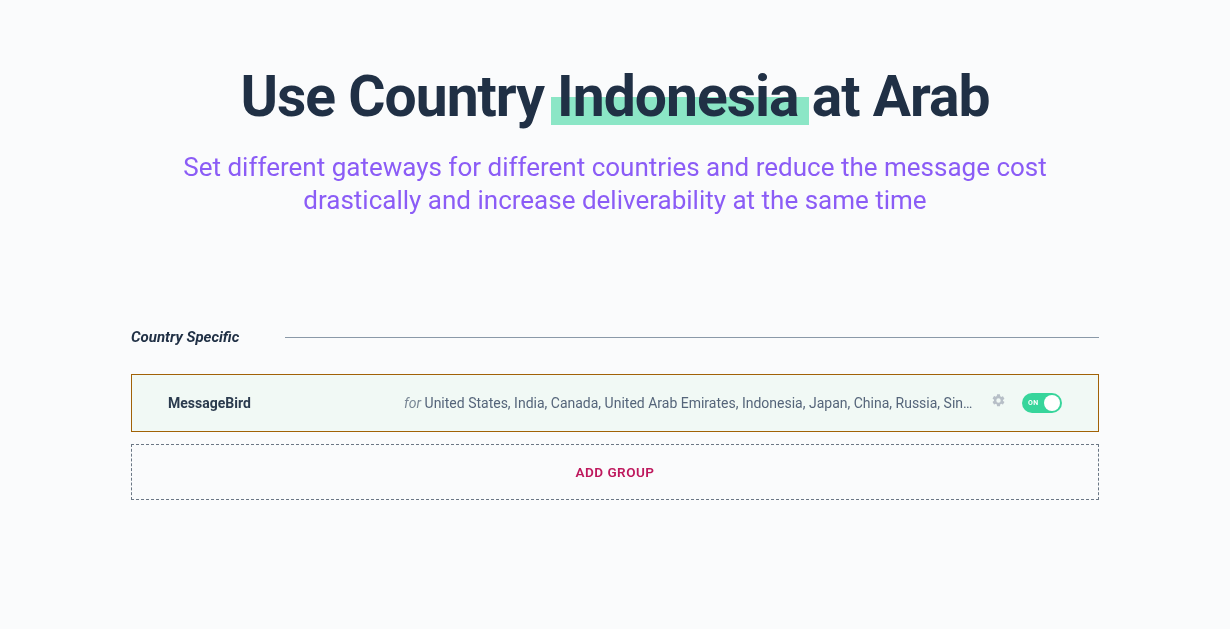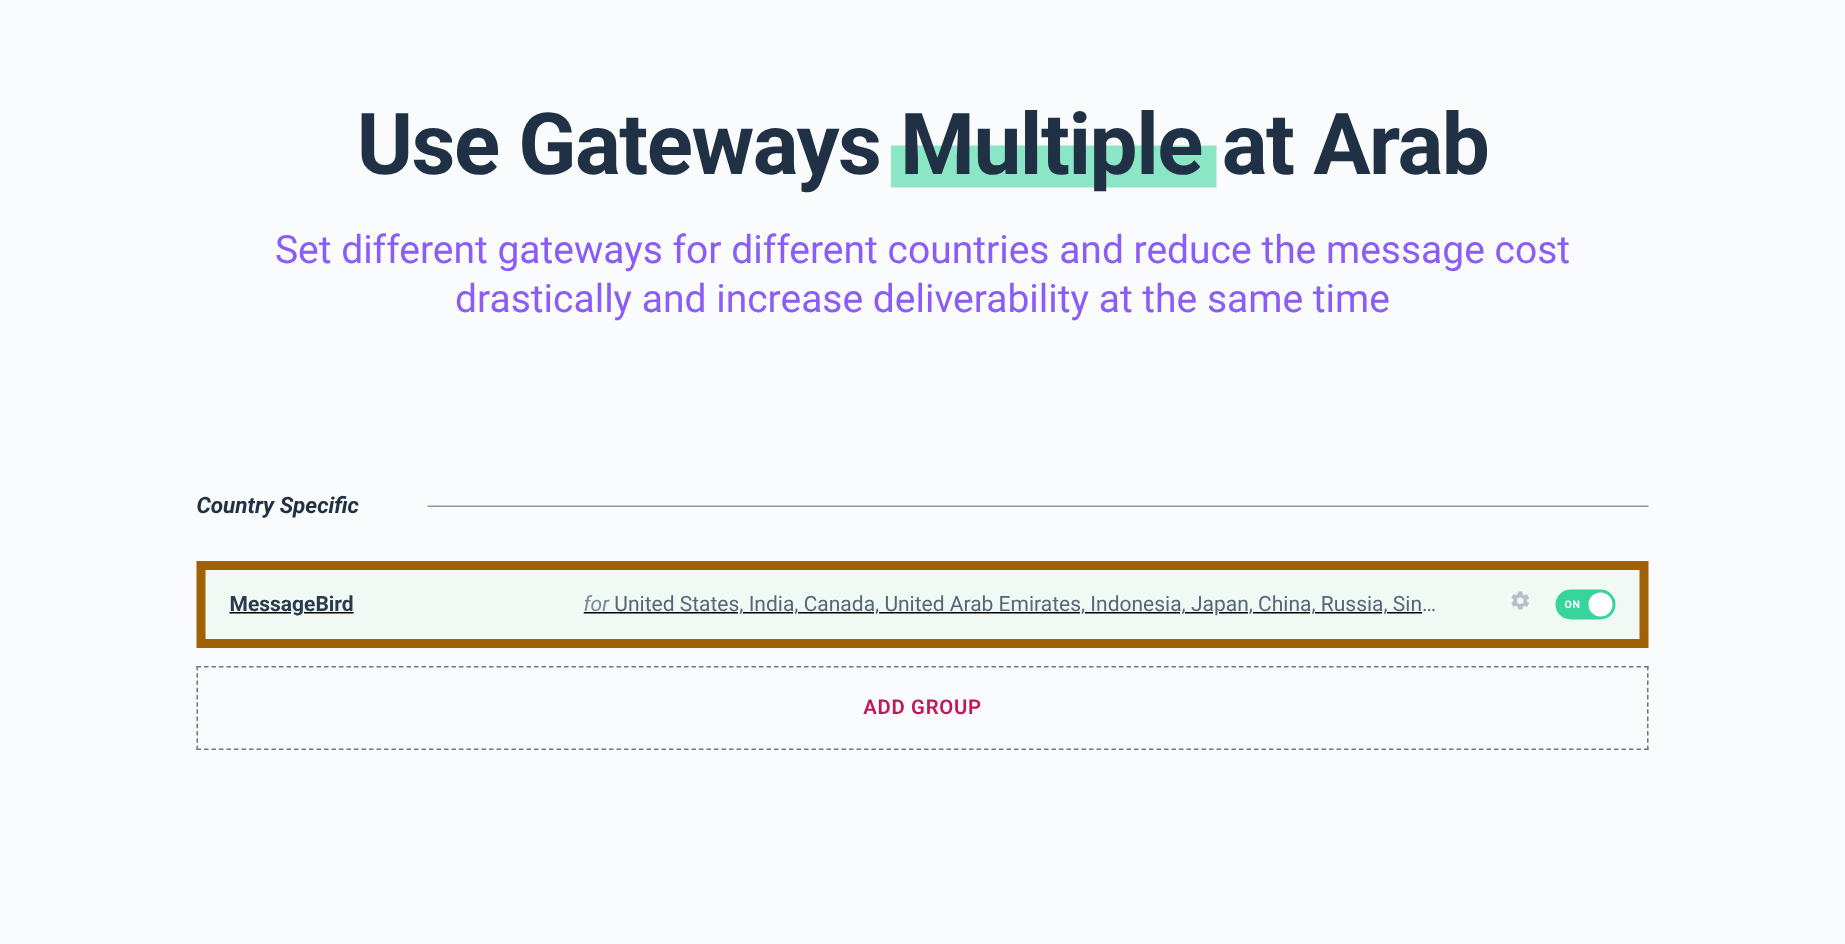--- a/index.html
+++ b/index.html
@@ -73,24 +73,23 @@
   .section-line {
     flex: 1;
     height: 1px;
     background: #8a99a8;
   }
   .gateway-row {
     display: flex;
     align-items: center;
     width: 100%;
     height: 58px;
-    border: 6px solid #a16207;
+    border: 1px solid #a16207;
     background: #f1f9f5;
-    padding: 0 16px;
-    text-decoration: underline;
+    padding: 0 36px;
   }
   .gateway-name {
     font-size: 14px;
     font-weight: 700;
     color: #2b3b4e;
     width: 236px;
     flex-shrink: 0;
   }
   .gateway-countries {
     font-size: 14px;
@@ -157,21 +156,21 @@
     letter-spacing: 0.5px;
     color: #be185d;
     cursor: pointer;
   }
 </style>
 </head>
 <body>
 
 <div class="container">
   <h1 class="heading">
-    <span>Use Gateways </span><span class="highlight-wrap"><span class="highlight-bg"></span><span class="highlight-text">Multiple</span></span><span> at Arab</span>
+    <span>Use Country </span><span class="highlight-wrap"><span class="highlight-bg"></span><span class="highlight-text">Indonesia</span></span><span> at Arab</span>
   </h1>
   <p class="subheading">Set different gateways for different countries and reduce the message cost drastically and increase deliverability at the same time</p>
 
   <div class="panel">
     <div class="section-header">
       <div class="section-title">Country Specific</div>
       <div class="section-line"></div>
     </div>
 
     <div class="gateway-row">

